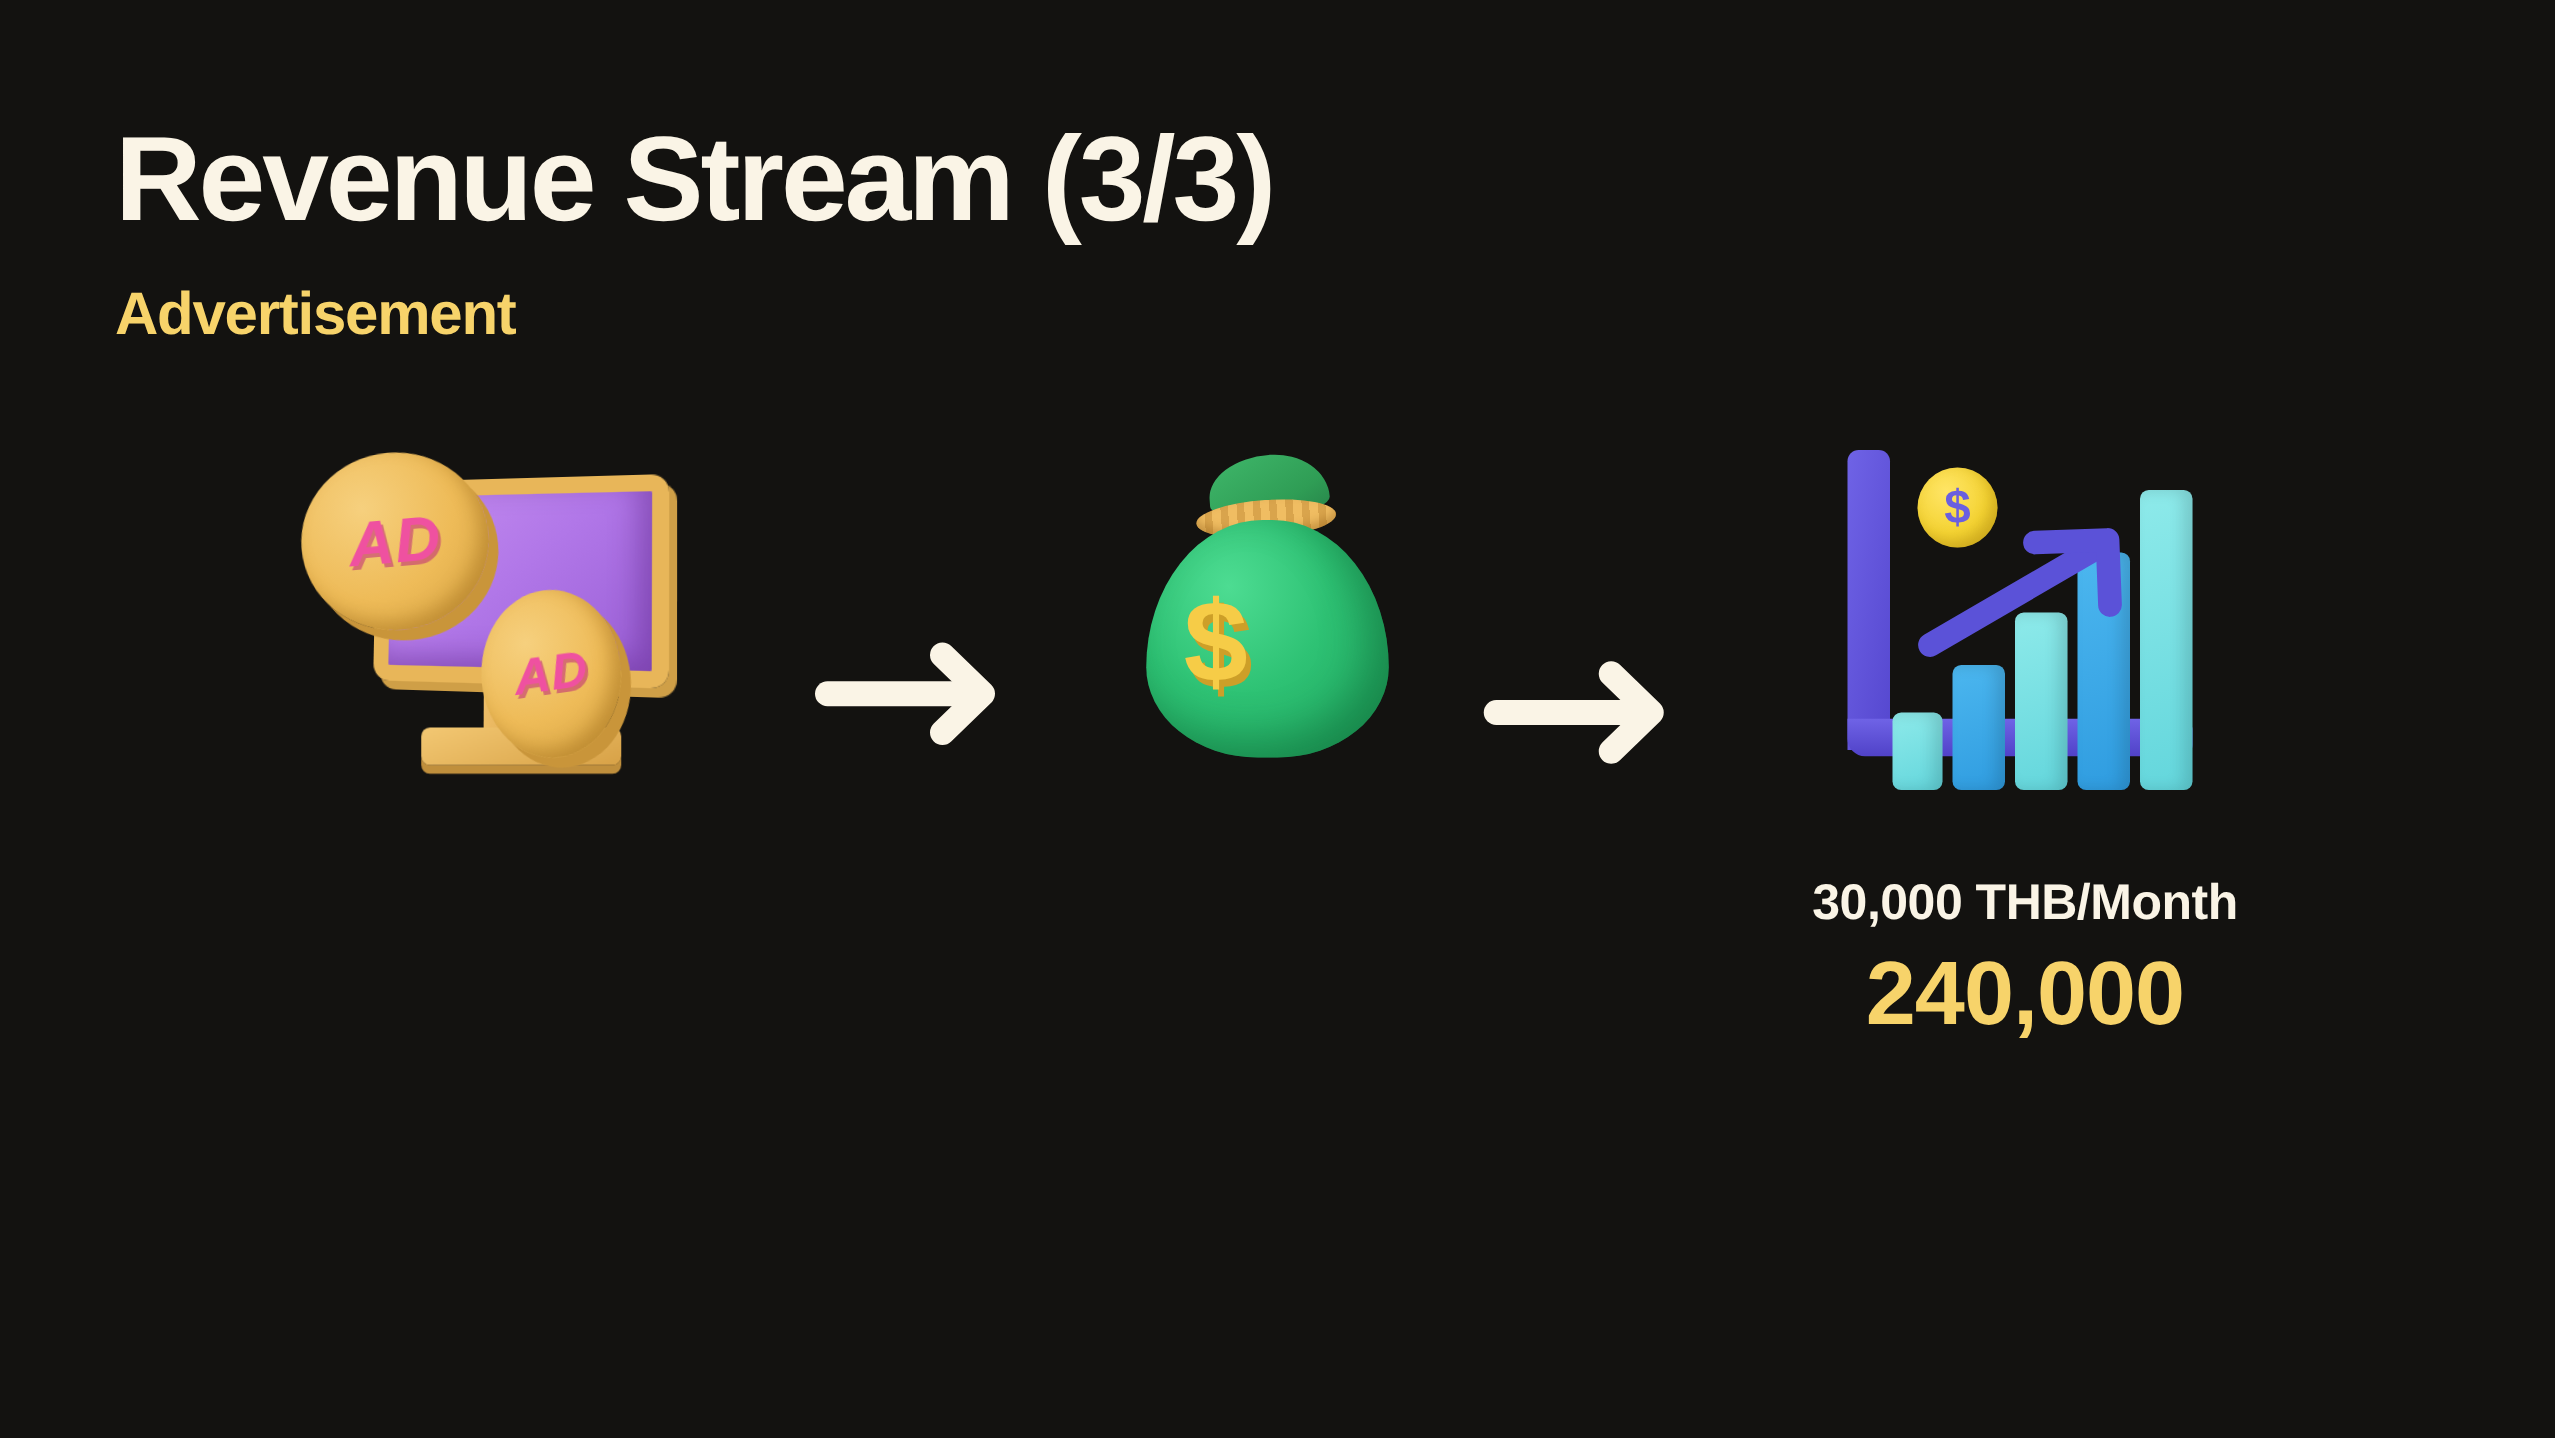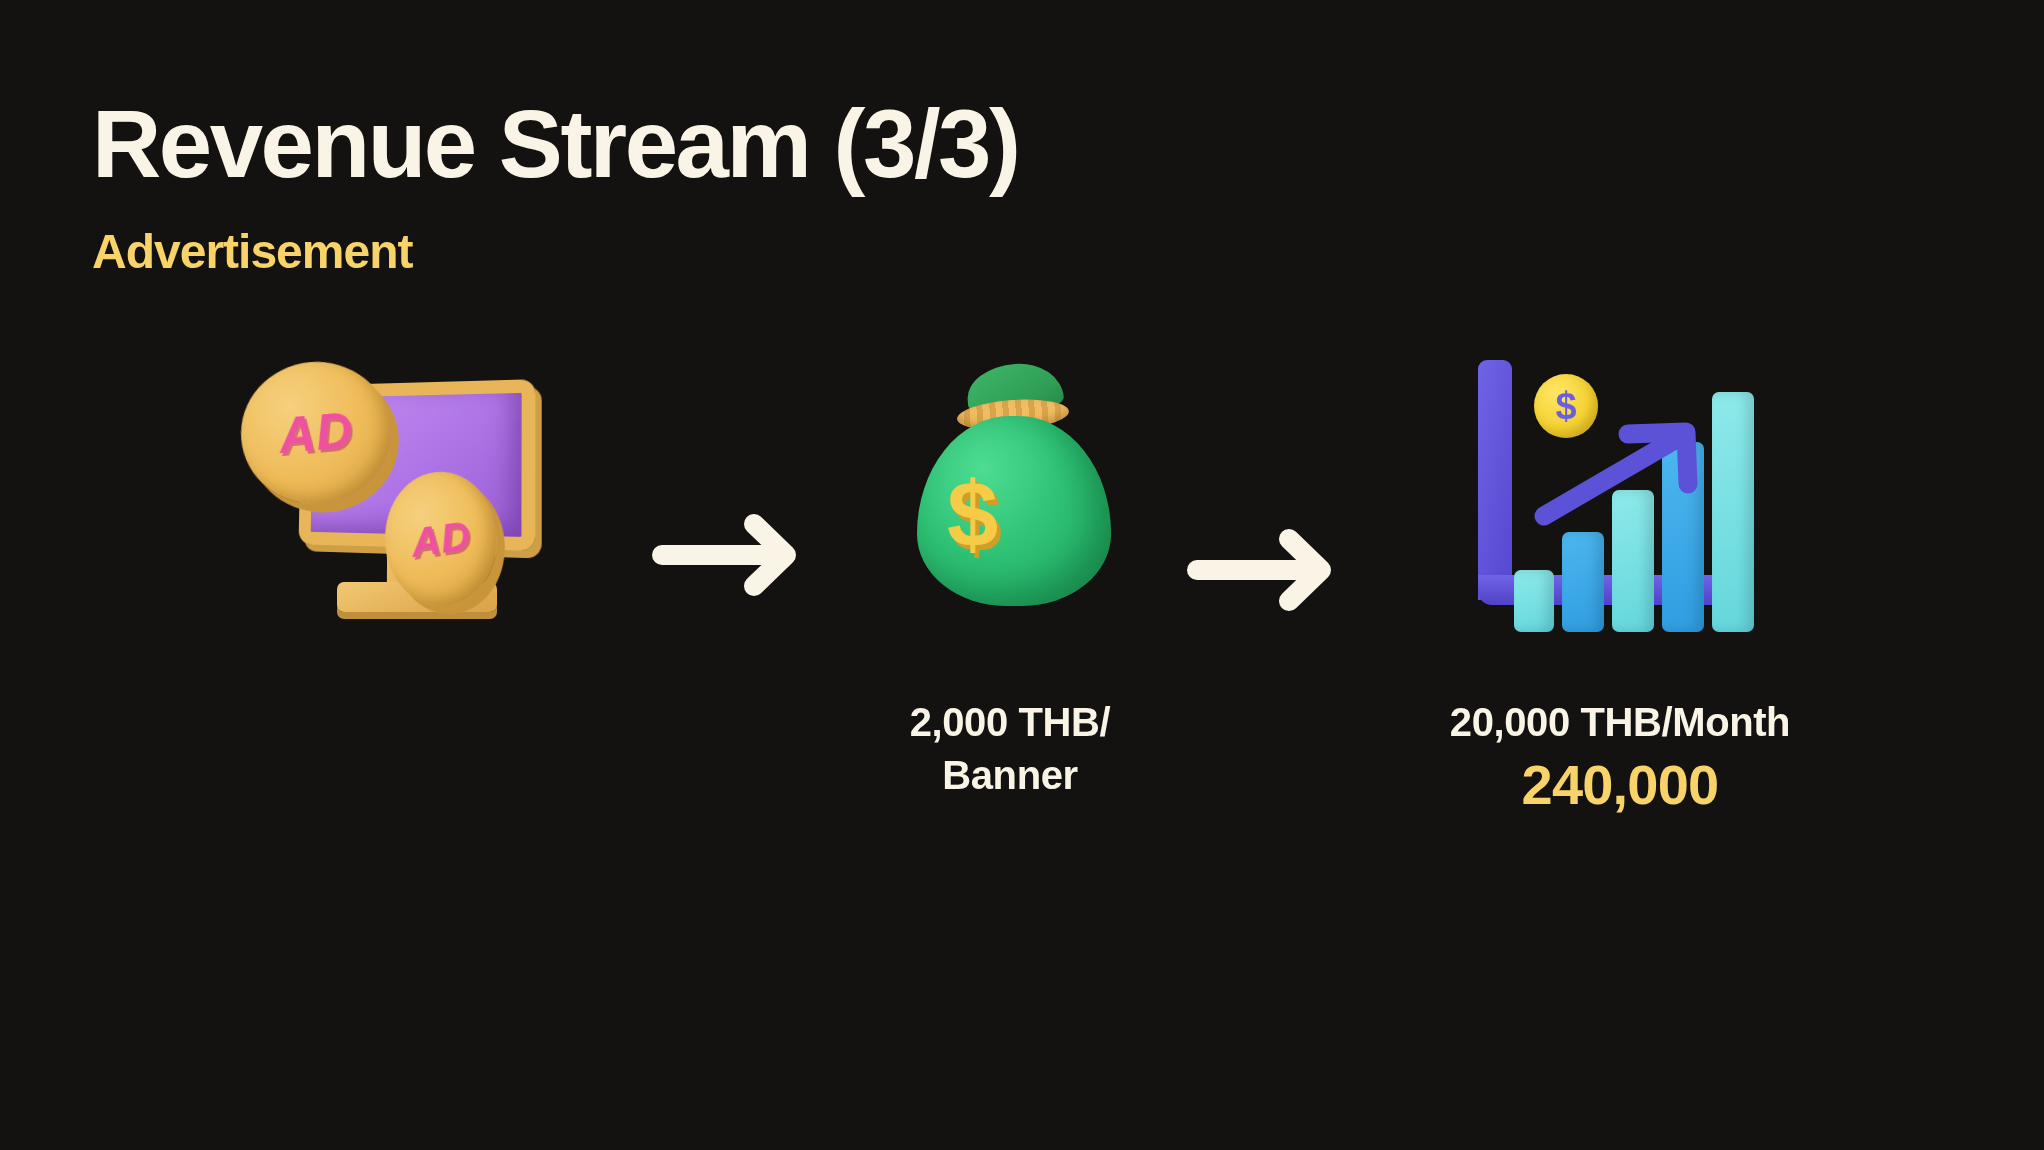--- a/index.html
+++ b/index.html
@@ -74,21 +74,21 @@
   }
   .caption-line {
     font-size: 40px;
     font-weight: 700;
     line-height: 1.32;
     letter-spacing: -0.4px;
     color: #FAF4E6;
     white-space: nowrap;
   }
   .caption-highlight {
-    font-size: 56px;
+    font-size: 72px;
     font-weight: 700;
     line-height: 1.28;
     letter-spacing: -0.8px;
     color: #F7D36A;
     white-space: nowrap;
   }
 
   
   .flow-arrow {
     position: absolute;
@@ -269,24 +269,20 @@
         </g>
       </svg>
     </div>
 
     <div class="flow-step step-2">
       <div class="art bag-art">
         <div class="bag-leaf"></div>
         <div class="bag-rope"></div>
         <div class="bag-body"></div>
         <div class="bag-dollar">$</div>
-      </div>
-      <div class="captions">
-        <div class="caption-line">2,000 THB/</div>
-        <div class="caption-line">Banner</div>
       </div>
     </div>
 
     <div class="flow-arrow arrow-2">
       <svg width="160" height="90" viewBox="0 0 160 90" aria-hidden="true">
         <g fill="none" stroke="#FAF4E6" stroke-width="20" stroke-linecap="round" stroke-linejoin="round">
           <line x1="12" y1="45" x2="118" y2="45"></line>
           <polyline points="104,14 136,45 104,76"></polyline>
         </g>
       </svg>
@@ -303,19 +299,19 @@
         <div class="cbar b5"></div>
         <svg class="chart-trend" viewBox="0 0 180 112" aria-hidden="true">
           <g fill="none" stroke="#5B52D8" stroke-width="19" stroke-linecap="round" stroke-linejoin="round">
             <line x1="14" y1="98" x2="148" y2="20"></line>
             <polyline points="98,16 156,14 158,66"></polyline>
           </g>
         </svg>
         <div class="chart-coin">$</div>
       </div>
       <div class="captions">
-        <div class="caption-line">20,000 THB/Month</div>
+        <div class="caption-line">30,000 THB/Month</div>
         <div class="caption-highlight">240,000</div>
       </div>
     </div>
 
   </div>
 </div>
 
 </body></html>

